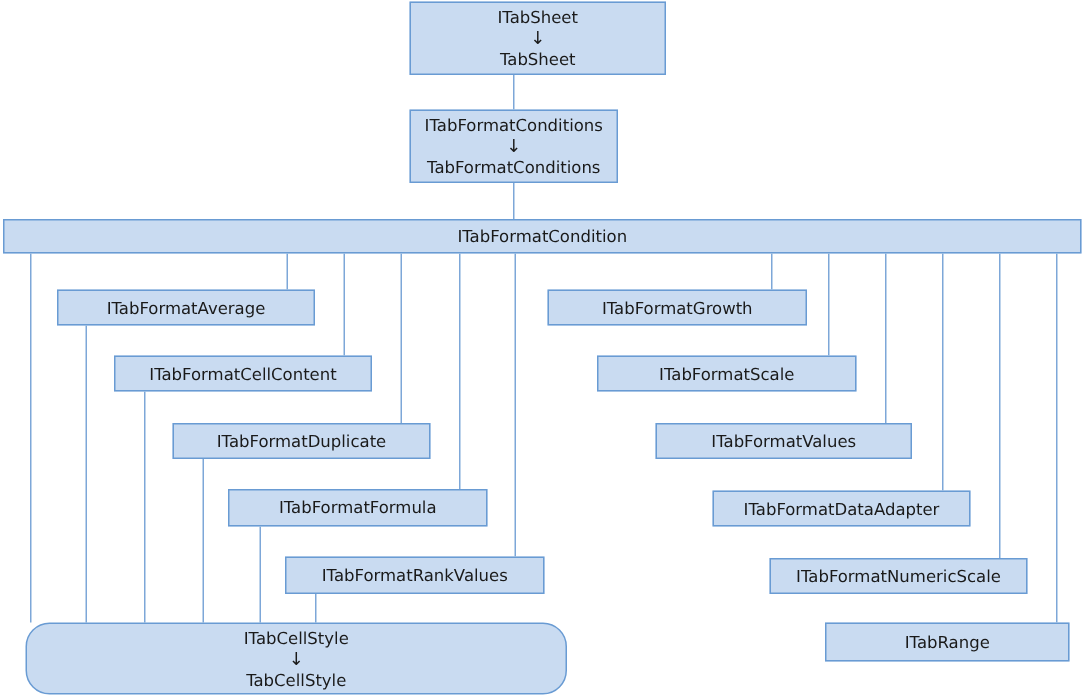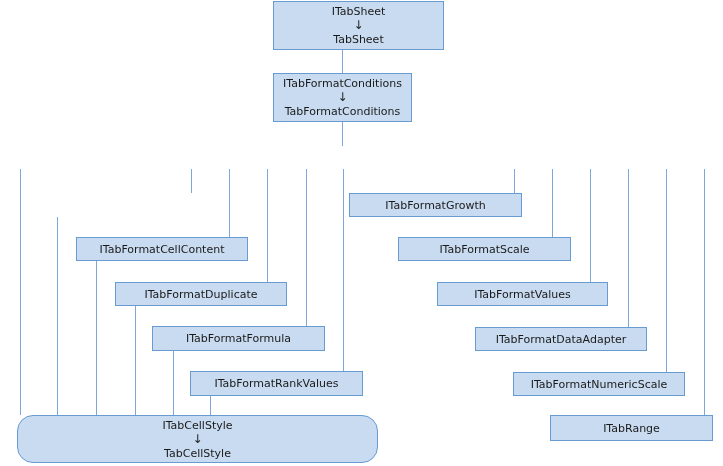--- a/index.html
+++ b/index.html
@@ -76,39 +76,45 @@
     <span class="arrow">↓</span>
     <span>TabSheet</span>
   </div>
 
   <div class="node multi" style="left:257px; top:73px; width:139px; height:49px;">
     <span>ITabFormatConditions</span>
     <span class="arrow">↓</span>
     <span>TabFormatConditions</span>
   </div>
 
+  <div class="node" style="left:2px; top:146px; width:719px; height:23px;">
+    <span>ITabFormatCondition</span>
+  </div>
 
+  <div class="node" style="left:38px; top:193px; width:172px; height:24px;">
+    <span>ITabFormatAverage</span>
+  </div>
 
   <div class="node" style="left:76px; top:237px; width:172px; height:24px;text-align:center;">
     <span>ITabFormatCellContent</span>
   </div>
 
   <div class="node" style="left:115px; top:282px; width:172px; height:24px;">
     <span>ITabFormatDuplicate</span>
   </div>
 
   <div class="node" style="left:152px; top:326px; width:173px; height:25px;">
     <span>ITabFormatFormula</span>
   </div>
 
   <div class="node" style="left:190px; top:371px; width:173px; height:25px;text-align:right;">
     <span>ITabFormatRankValues</span>
   </div>
 
-  <div class="node" style="left:349px; top:193px; width:173px; height:24px;">
+  <div class="node" style="left:365px; top:193px; width:173px; height:24px;">
     <span>ITabFormatGrowth</span>
   </div>
 
   <div class="node" style="left:398px; top:237px; width:173px; height:24px;">
     <span>ITabFormatScale</span>
   </div>
 
   <div class="node" style="left:437px; top:282px; width:171px; height:24px;">
     <span>ITabFormatValues</span>
   </div>

